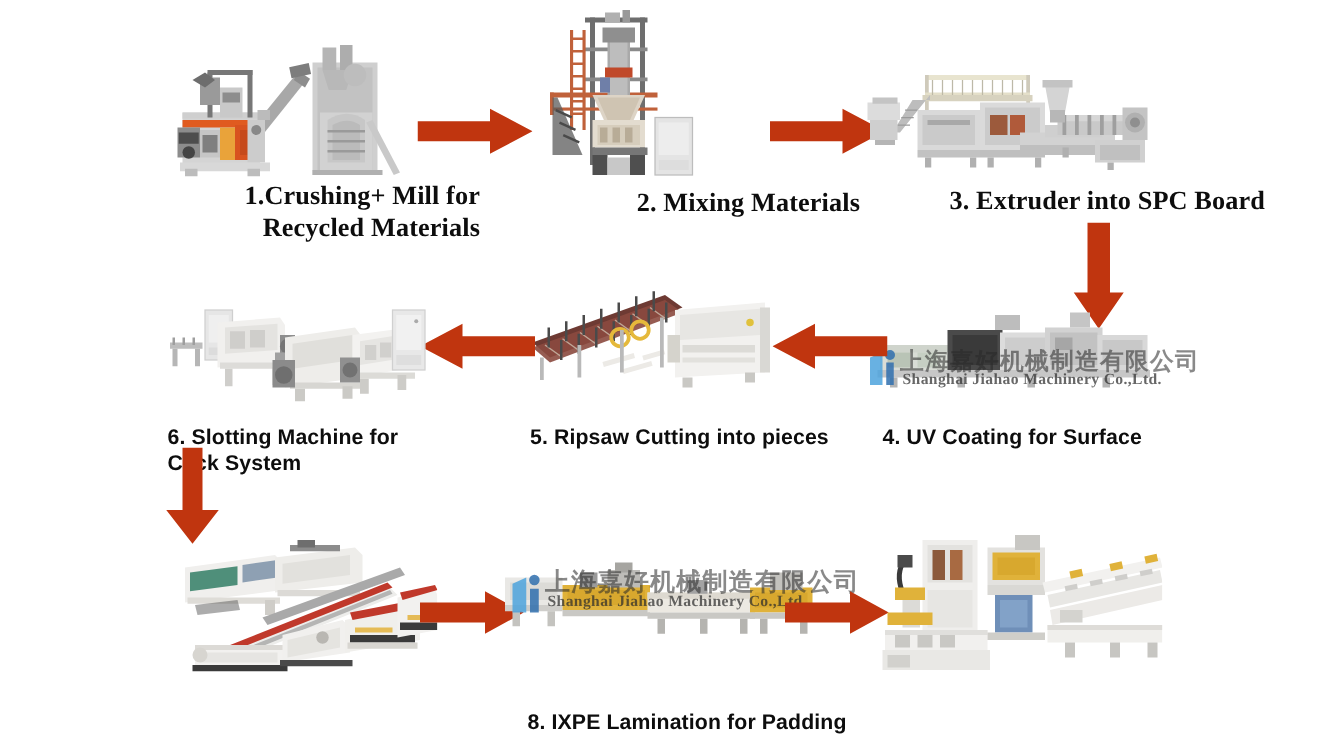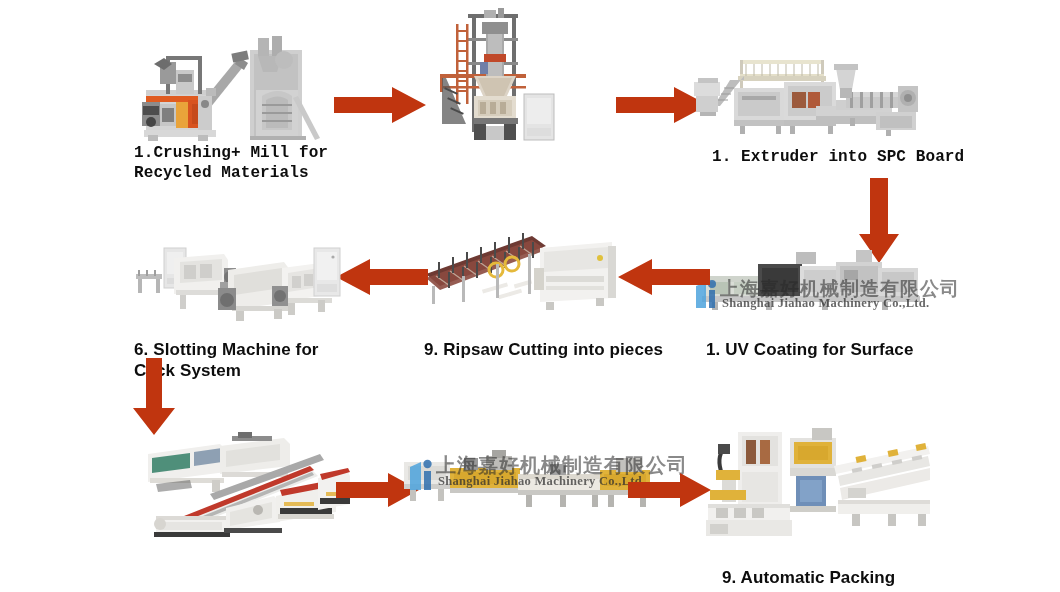--- a/index.html
+++ b/index.html
@@ -14,21 +14,21 @@
 
   
   .label{
     position:absolute;
     font-weight:bold;
     color:#0d0d0d;
     line-height:1.22;
     white-space:pre-line;
     letter-spacing:.1px;
   }
-  .label.r1{font-size:16px;font-family:Liberation Mono, monospace;}
+  .label.r1{font-size:21px;font-family:Liberation Serif, serif;text-align:right;}
   .label.r2,.label.r3{font-size:17px;font-family:"Liberation Sans",sans-serif;margin-top:12px;}
 
   
   .arrow{position:absolute;}
   .arrow svg{display:block;}
 
   
   .machine{position:absolute;overflow:hidden;}
   .machine svg{display:block;width:100%;height:100%;}
 
@@ -175,20 +175,21 @@
 
         <rect x="96" y="86" width="30" height="46" fill="#e4e4e4" stroke="#bdbdbd"></rect>
         <rect x="99" y="90" width="24" height="26" fill="#ededed"></rect>
         <rect x="99" y="120" width="24" height="8" fill="#ddd"></rect>
 
         <rect x="56" y="2" width="12" height="8" fill="#b0b0b0"></rect>
         <rect x="70" y="0" width="6" height="10" fill="#999"></rect>
       </g>
     </svg>
   </div>
+  <div class="label r1" style="left:428px;top:150px;width:260px;">2. Mixing Materials</div>
 
   <div class="arrow" style="left:616px;top:86px;">
     <svg width="92" height="38" viewBox="0 0 92 38">
       <path d="M0 11 L58 11 L58 1 L92 19 L58 37 L58 27 L0 27 Z" fill="#c0350f"></path>
     </svg>
   </div>
 
   <div class="machine" style="left:690px;top:52px;width:232px;height:92px;">
     <svg viewBox="0 0 232 92" xmlns="http://www.w3.org/2000/svg">
       <g>
@@ -262,21 +263,21 @@
           <rect x="50" y="74" width="5" height="8"></rect>
           <rect x="86" y="74" width="5" height="8"></rect>
           <rect x="100" y="74" width="5" height="8"></rect>
           <rect x="138" y="74" width="5" height="8"></rect>
           <rect x="160" y="66" width="5" height="8"></rect>
           <rect x="196" y="78" width="5" height="6"></rect>
         </g>
       </g>
     </svg>
   </div>
-  <div class="label r1" style="left:712px;top:148px;width:300px;">1. Extruder into SPC Board</div>
+  <div class="label r1" style="left:712px;top:148px;width:300px;">3. Extruder into SPC Board</div>
 
   <div class="arrow" style="left:858px;top:178px;">
     <svg width="42" height="86" viewBox="0 0 42 86">
       <path d="M12 0 L30 0 L30 56 L41 56 L21 85 L1 56 L12 56 Z" fill="#c0350f"></path>
     </svg>
   </div>
 
   <div class="machine" style="left:696px;top:246px;width:230px;height:66px;">
     <svg viewBox="0 0 230 66" xmlns="http://www.w3.org/2000/svg">
       <g>
@@ -308,21 +309,21 @@
 
   <div class="watermark" style="left:694px;top:276px;width:246px;height:36px;">
     <svg class="wm-logo" style="left:0;top:2px;" width="30" height="32" viewBox="0 0 30 32">
       <path d="M2 8 L12 4 L12 30 L2 30 Z" fill="#4ea3dd" opacity=".85"></path>
       <rect x="15" y="12" width="6" height="18" fill="#2f6fae" opacity=".85"></rect>
       <circle cx="18" cy="6" r="4" fill="#2f6fae" opacity=".85"></circle>
     </svg>
     <div class="wm-cn" style="position:absolute;left:26px;top:0px;font-size:19px;">上海嘉好机械制造有限公司</div>
     <div class="wm-en" style="position:absolute;left:28px;top:20px;font-size:12.5px;">Shanghai Jiahao Machinery Co.,Ltd.</div>
   </div>
-  <div class="label r2" style="left:706px;top:328px;width:300px;">1. UV Coating for Surface</div>
+  <div class="label r2" style="left:706px;top:328px;width:300px;">4. UV Coating for Surface</div>
 
   <div class="arrow" style="left:618px;top:258px;">
     <svg width="92" height="38" viewBox="0 0 92 38">
       <path d="M92 11 L34 11 L34 1 L0 19 L34 37 L34 27 L92 27 Z" fill="#c0350f"></path>
     </svg>
   </div>
 
   <div class="machine" style="left:422px;top:228px;width:198px;height:88px;">
     <svg viewBox="0 0 198 88" xmlns="http://www.w3.org/2000/svg">
       <g>
@@ -379,21 +380,21 @@
         <circle cx="178" cy="30" r="3" fill="#e0c13c"></circle>
         <rect x="186" y="18" width="8" height="52" fill="#d9d8d4"></rect>
         <g fill="#c9c8c4">
           <rect x="124" y="74" width="8" height="8"></rect>
           <rect x="174" y="70" width="8" height="8"></rect>
         </g>
         <rect x="112" y="40" width="10" height="22" fill="#d5d3cc"></rect>
       </g>
     </svg>
   </div>
-  <div class="label r2" style="left:424px;top:328px;width:330px;">9. Ripsaw Cutting into pieces</div>
+  <div class="label r2" style="left:424px;top:328px;width:330px;">5. Ripsaw Cutting into pieces</div>
 
   <div class="arrow" style="left:336px;top:258px;">
     <svg width="92" height="38" viewBox="0 0 92 38">
       <path d="M92 11 L34 11 L34 1 L0 19 L34 37 L34 27 L92 27 Z" fill="#c0350f"></path>
     </svg>
   </div>
 
   <div class="machine" style="left:132px;top:226px;width:210px;height:96px;">
     <svg viewBox="0 0 210 96" xmlns="http://www.w3.org/2000/svg">
       <g>
@@ -556,20 +557,21 @@
 
   <div class="watermark" style="left:408px;top:452px;width:250px;height:42px;">
     <svg class="wm-logo" style="left:0;top:6px;" width="32" height="34" viewBox="0 0 32 34">
       <path d="M2 9 L13 4 L13 32 L2 32 Z" fill="#4ea3dd" opacity=".85"></path>
       <rect x="16" y="13" width="7" height="19" fill="#2f6fae" opacity=".85"></rect>
       <circle cx="19.5" cy="6" r="4.2" fill="#2f6fae" opacity=".85"></circle>
     </svg>
     <div class="wm-cn" style="position:absolute;left:28px;top:0px;font-size:20px;">上海嘉好机械制造有限公司</div>
     <div class="wm-en" style="position:absolute;left:30px;top:22px;font-size:12.5px;">Shanghai Jiahao Machinery Co.,Ltd.</div>
   </div>
+  <div class="label r3" style="left:422px;top:556px;width:330px;">8. IXPE Lamination for Padding</div>
 
   <div class="arrow" style="left:628px;top:472px;">
     <svg width="84" height="36" viewBox="0 0 84 36">
       <path d="M0 10 L52 10 L52 1 L83 18 L52 35 L52 26 L0 26 Z" fill="#c0350f"></path>
     </svg>
   </div>
 
   <div class="machine" style="left:702px;top:420px;width:228px;height:120px;">
     <svg viewBox="0 0 228 120" xmlns="http://www.w3.org/2000/svg">
       <g>
@@ -623,15 +625,14 @@
         <rect x="136" y="80" width="92" height="4" fill="#dedcd8"></rect>
         <g fill="#c7c6c2">
           <rect x="150" y="94" width="8" height="12"></rect>
           <rect x="186" y="94" width="8" height="12"></rect>
           <rect x="216" y="94" width="8" height="12"></rect>
         </g>
         <rect x="146" y="68" width="18" height="10" fill="#d4d3cf"></rect>
       </g>
     </svg>
   </div>
-  <div class="label r3" style="left:722px;top:556px;width:300px;">9. Automatic Packing</div>
 
 </div>
 
 </body></html>

